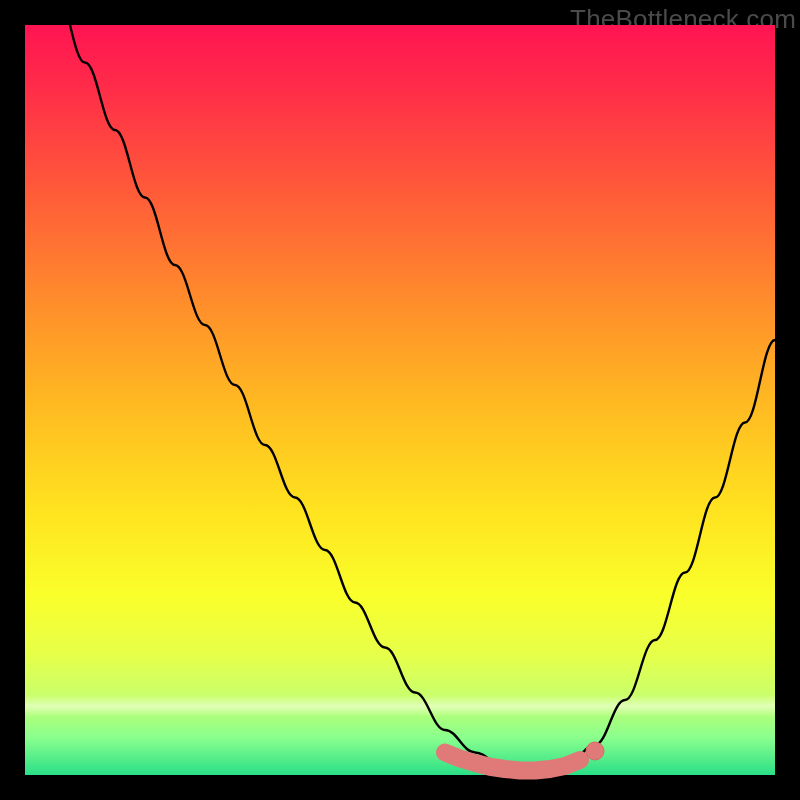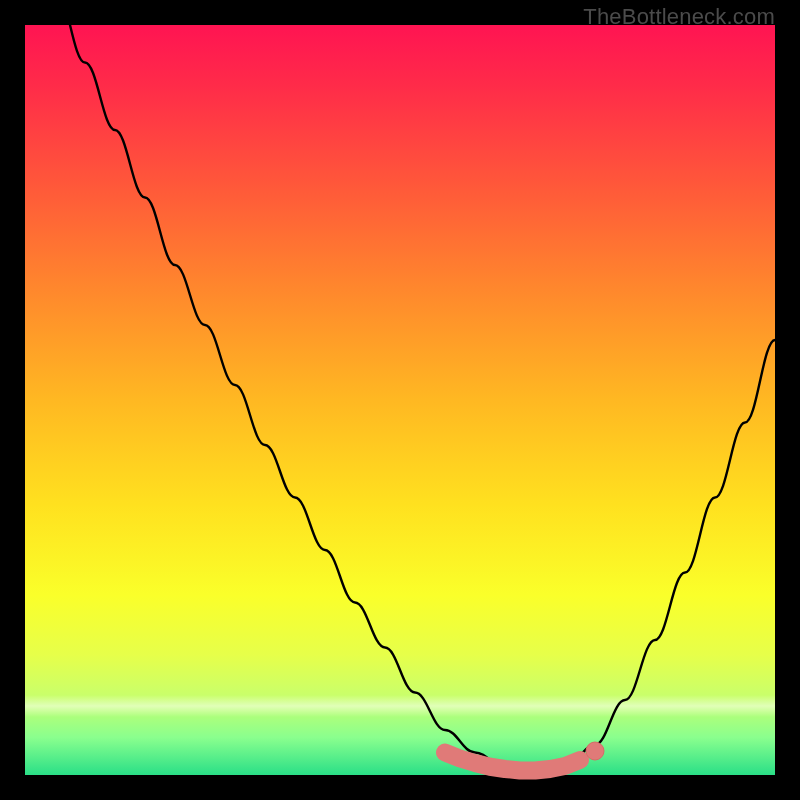--- a/index.html
+++ b/index.html
@@ -44,23 +44,23 @@
     left: 0;
     right: 0;
     bottom: 58px;
     height: 22px;
     background: linear-gradient(to bottom, rgba(255,255,255,0.0), rgba(255,255,240,0.55), rgba(255,255,255,0.0));
     pointer-events: none;
   }
   .watermark {
     position: absolute;
     top: 4px;
-    right: 25px;
+    right: 4px;
     color: #4b4b4b;
-    font-size: 22px;
+    font-size: 26px;
     font-weight: 500;
     letter-spacing: 0.2px;
     user-select: none;
   }
   svg.curve {
     position: absolute;
     left: 0;
     top: 0;
     width: 750px;
     height: 750px;

